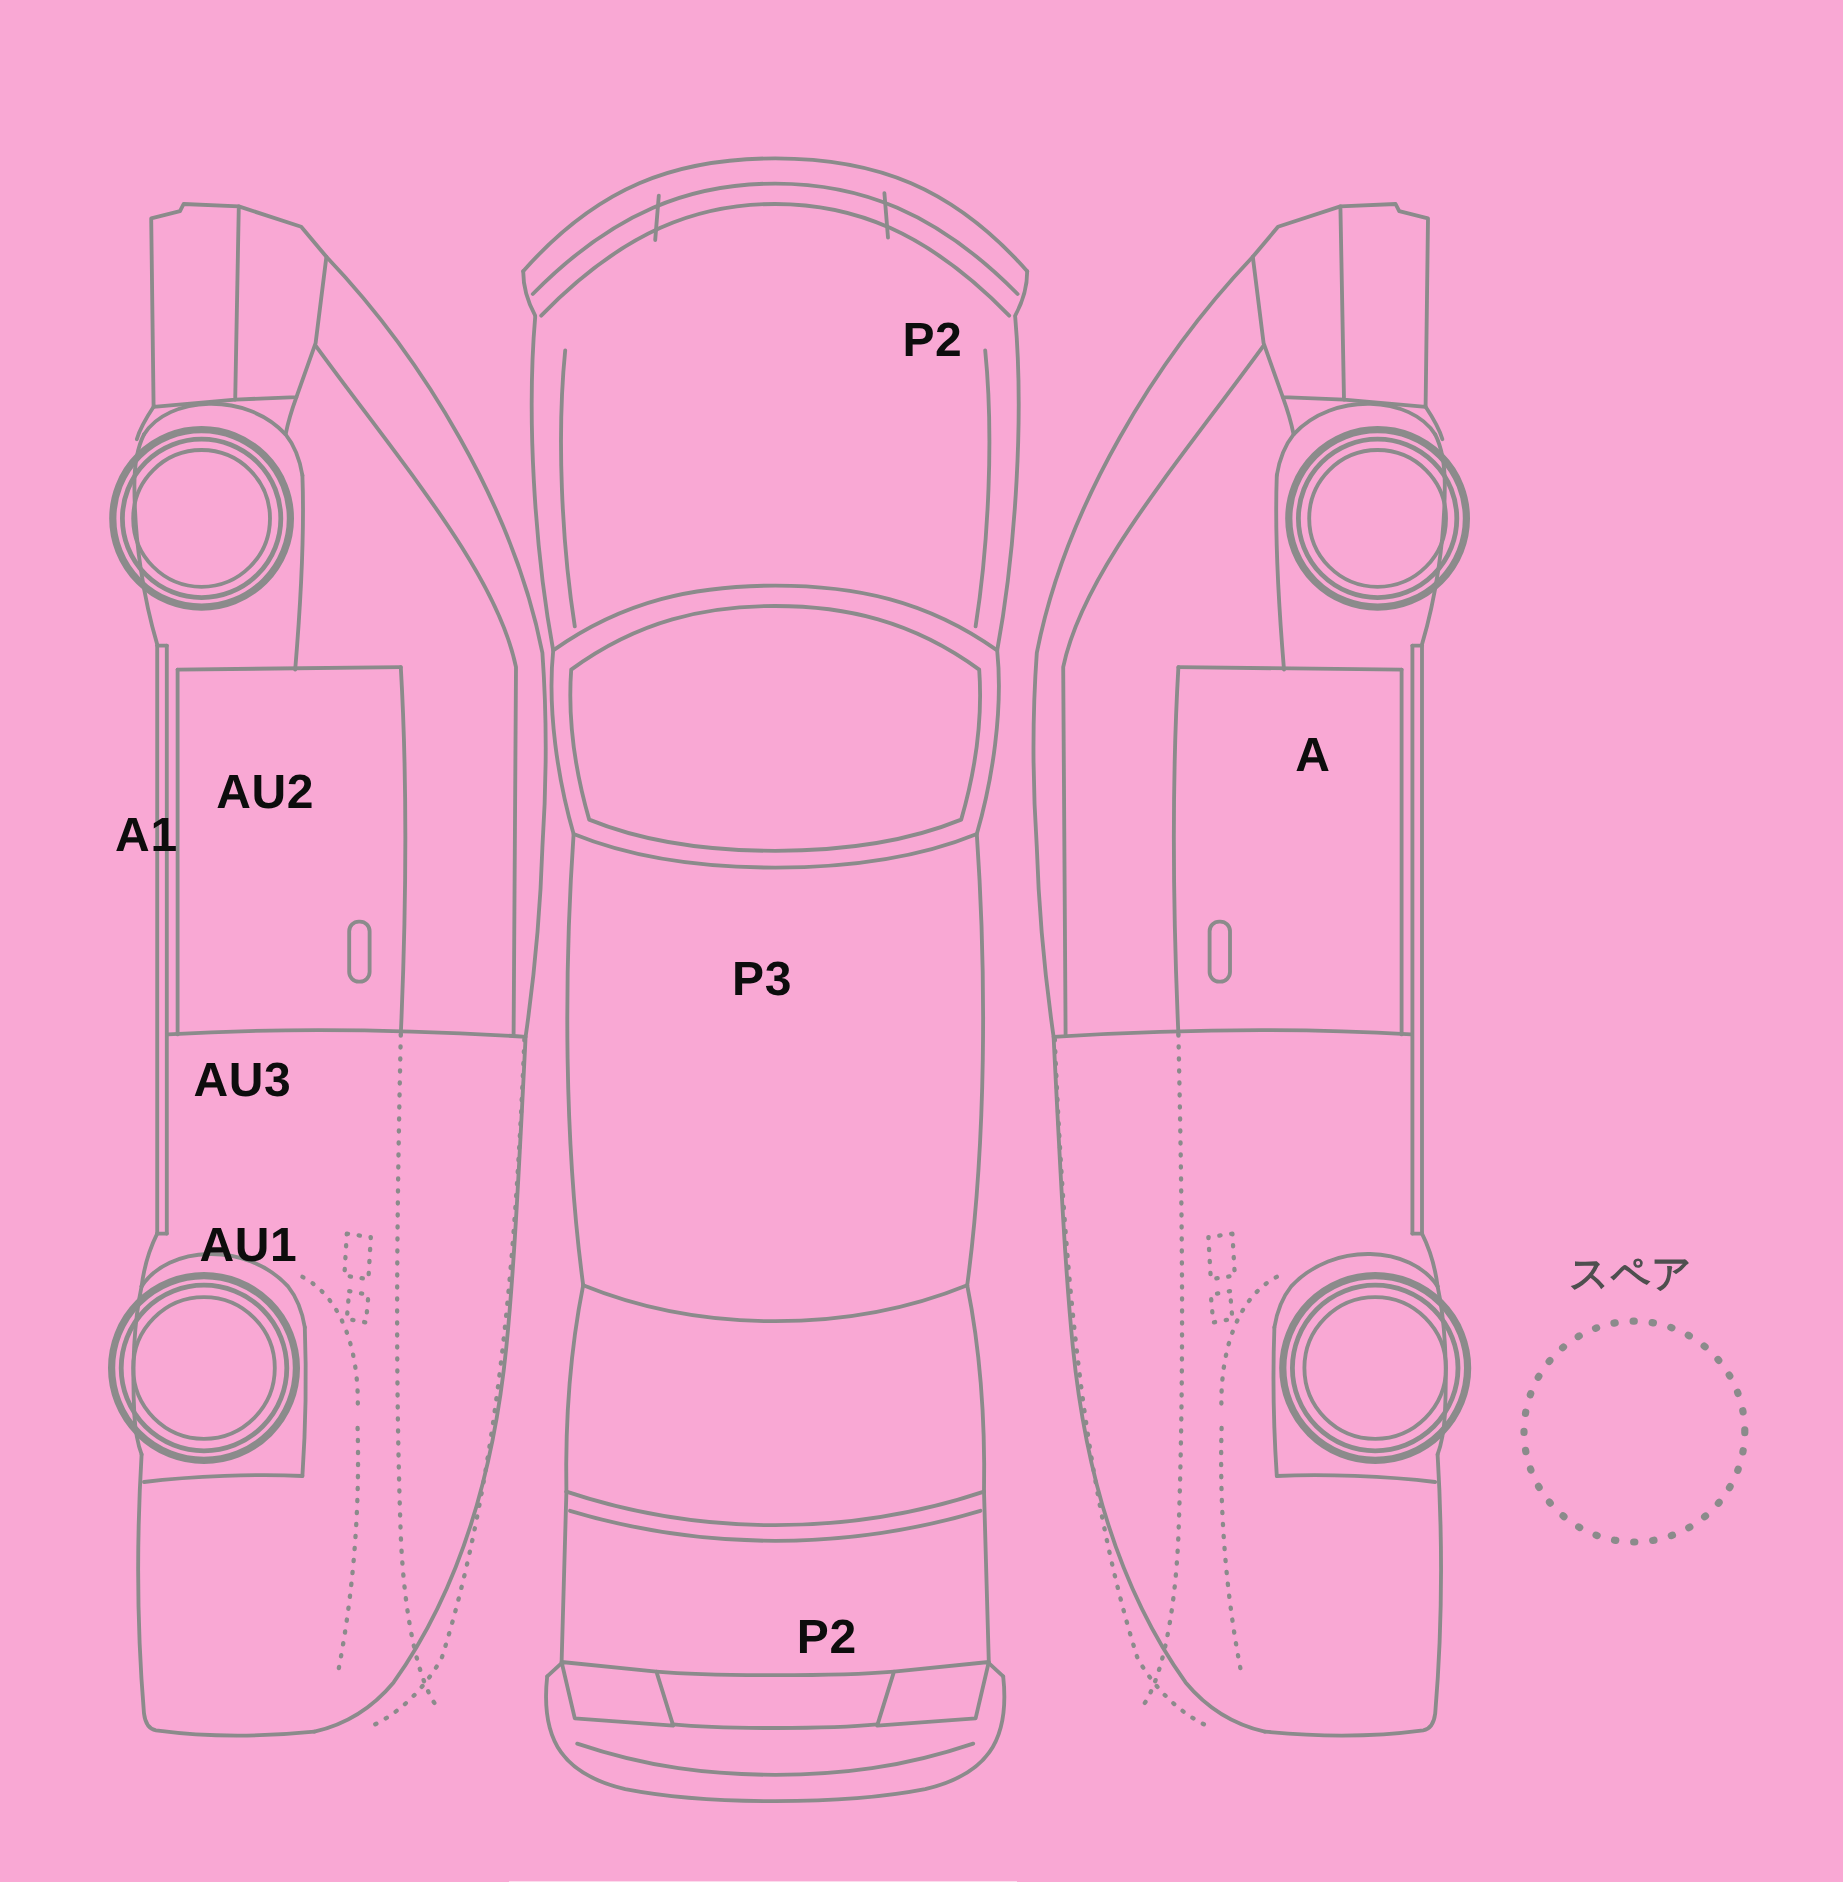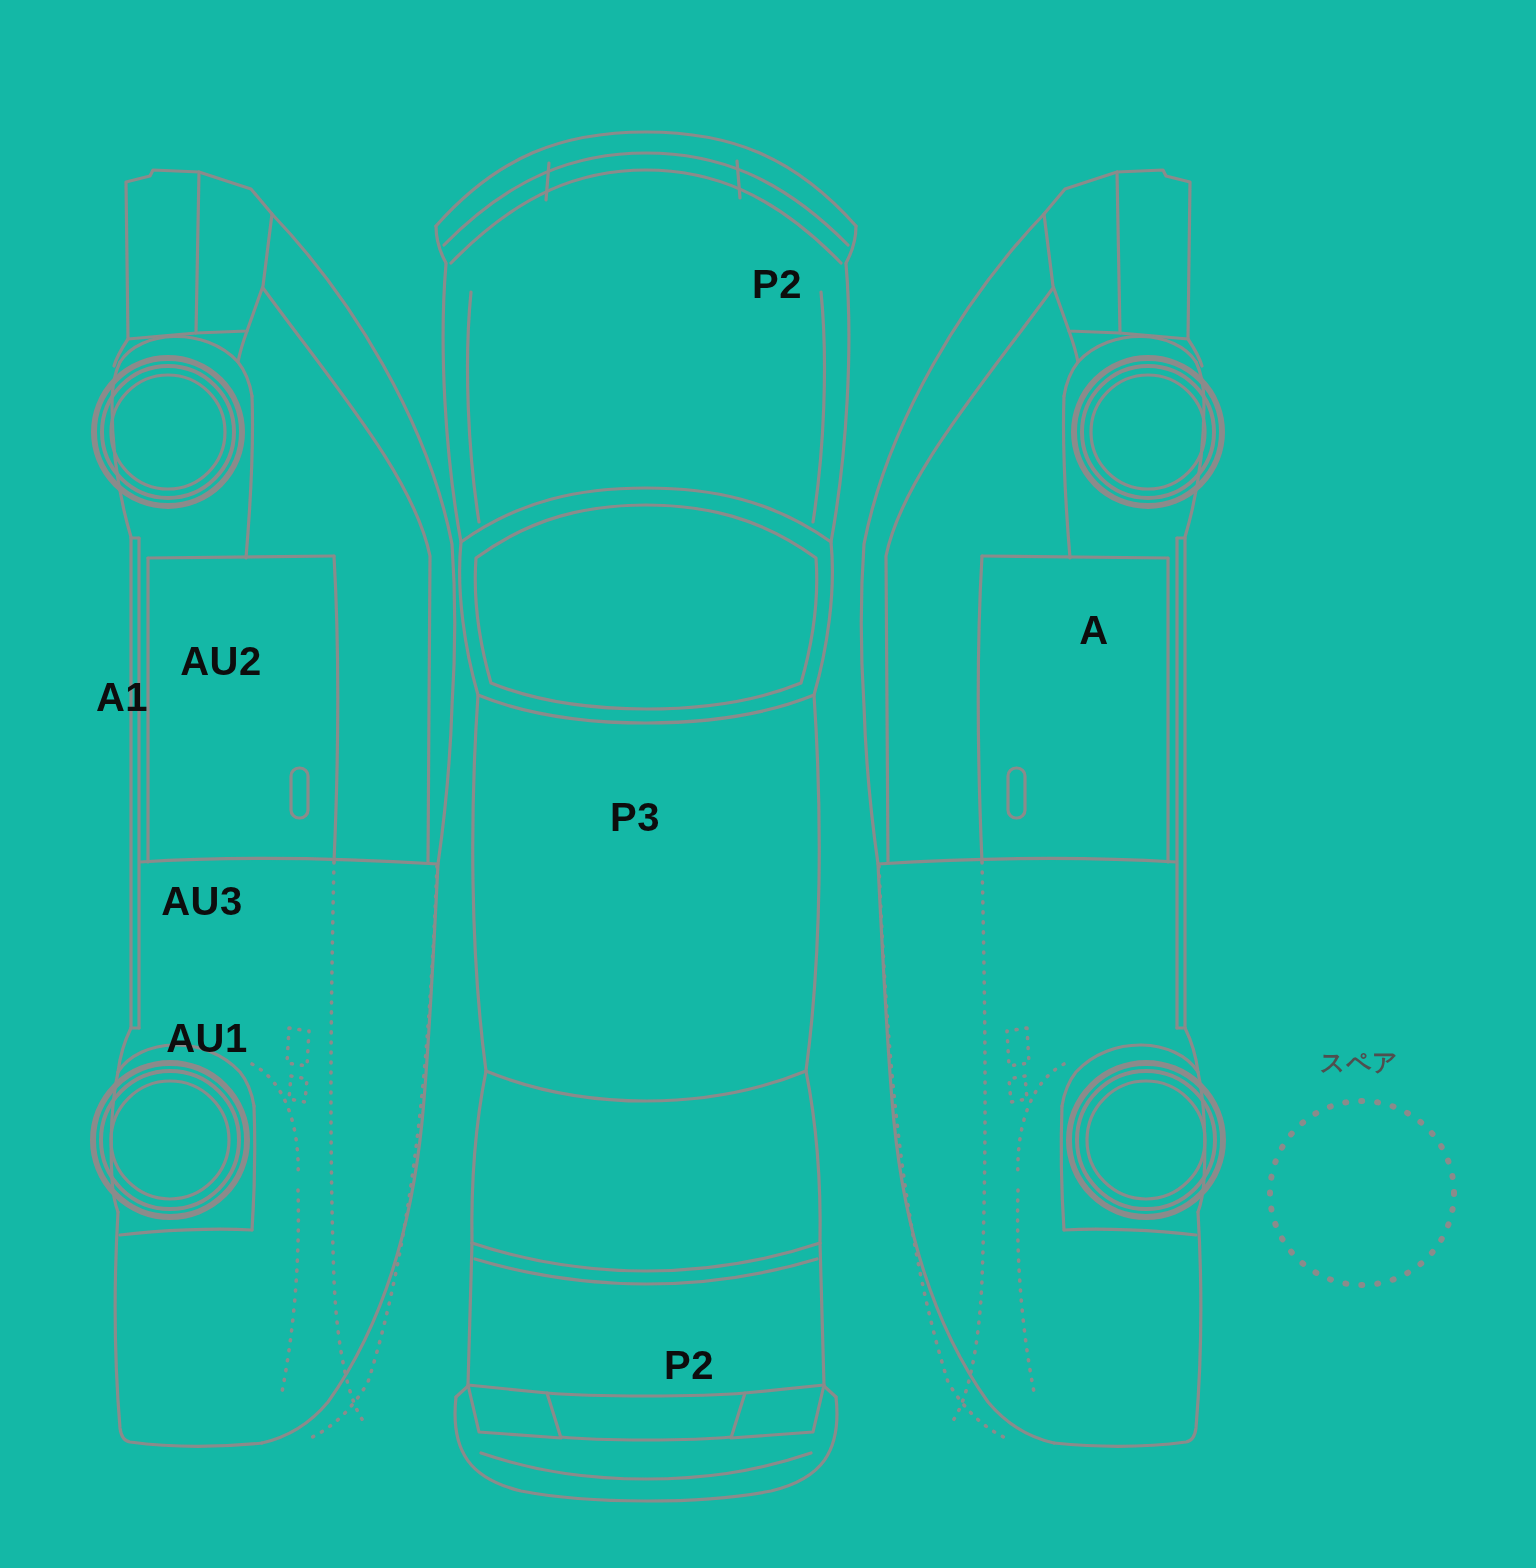--- a/index.html
+++ b/index.html
@@ -1,18 +1,18 @@
 <!DOCTYPE html>
 <html style="--stroke: #8b8b8b; --label: #0d0d0d; --spare: #4f4f4f;"><head>
 <meta charset="utf-8">
 <style>
   * { margin:0; padding:0; box-sizing:border-box; }
   html,body { background:#ffffff; }
   body { font-family:"Liberation Sans", sans-serif; }
-  .stage { position:relative; width:1536px; height:1568px; background:#14b8a6; overflow:hidden; }
+  .stage { position:relative; width:1536px; height:1568px; background:#f9a8d4; overflow:hidden; }
   .stage > svg { position:absolute; left:0; top:0; width:100%; height:100%; }
 
   .ln path, .ln circle, .ln rect, .ln line {
     fill:none;
     stroke:var(--stroke,#8b8b8b);
     stroke-width:3.2;
     stroke-linecap:round;
     stroke-linejoin:round;
   }
   .ln .wheel-outer { stroke-width:6; }
@@ -30,21 +30,21 @@
     position:absolute;
     transform:translate(-50%,-50%);
     font-weight:600;
     font-size:40px;
     letter-spacing:.5px;
     color:var(--label,#0d0d0d);
     white-space:nowrap;
     user-select:none;
   }
   .lbl-spare {
-    font-size:25px;
+    font-size:33px;
     font-weight:600;
     color:var(--spare,#4f4f4f);
   }
 </style>
 </head>
 <body>
 
 <div class="stage">
 
   <svg viewBox="0 0 1536 1568" aria-hidden="true">

